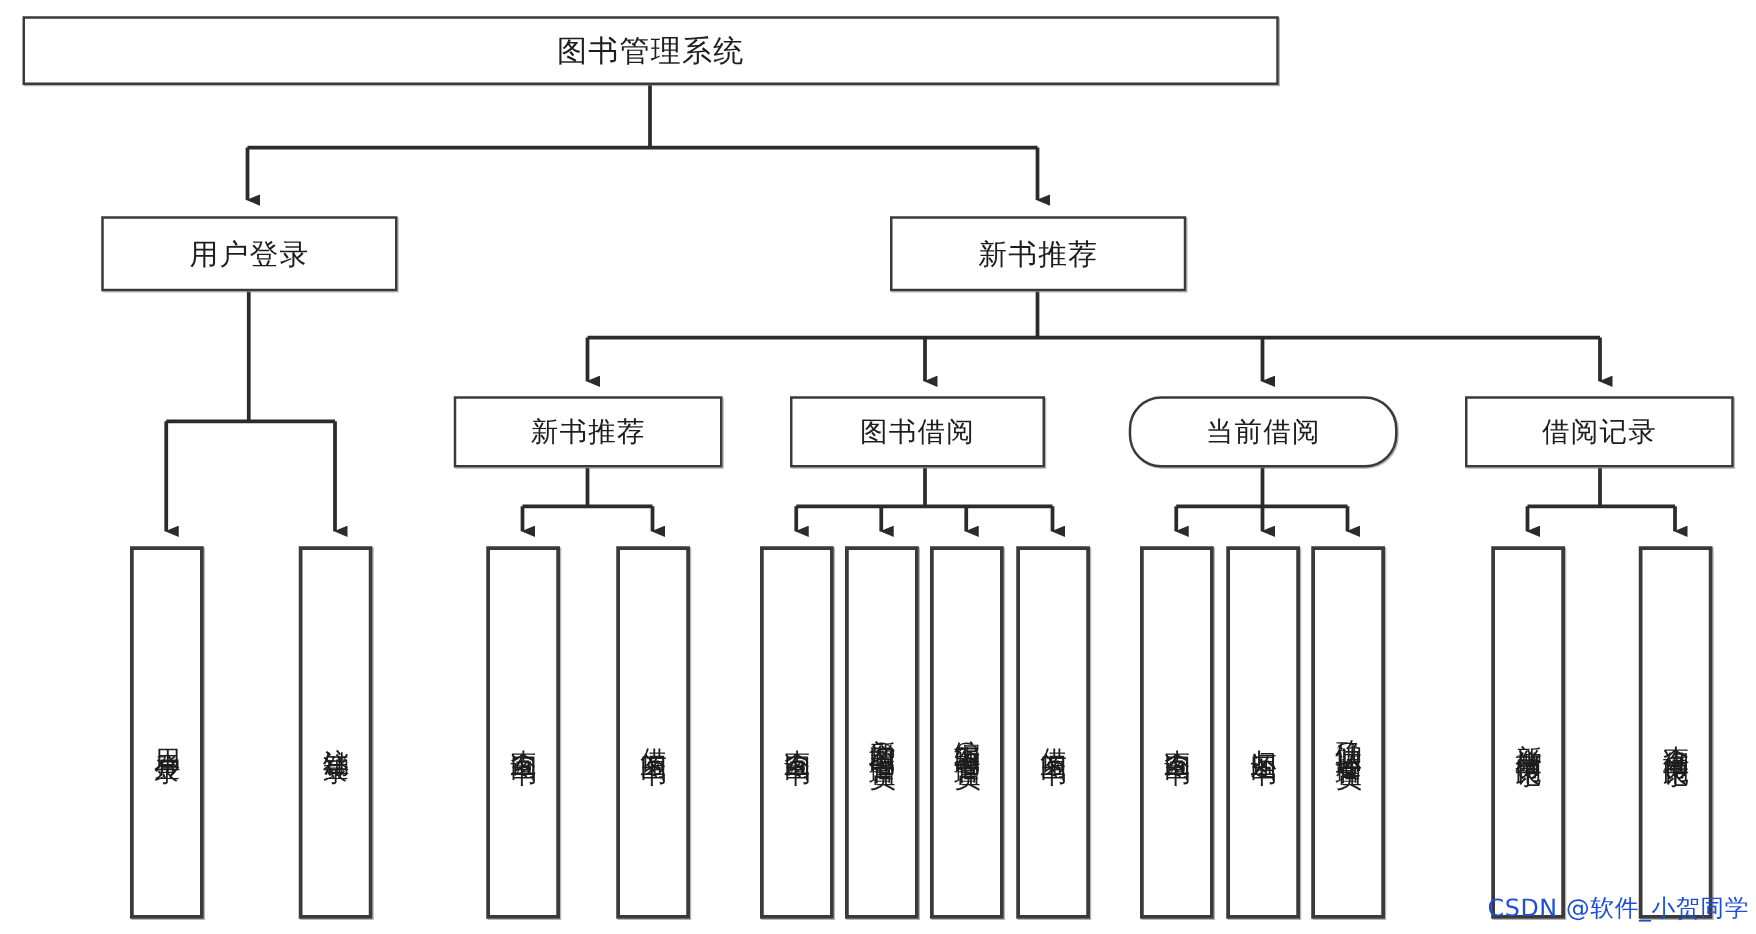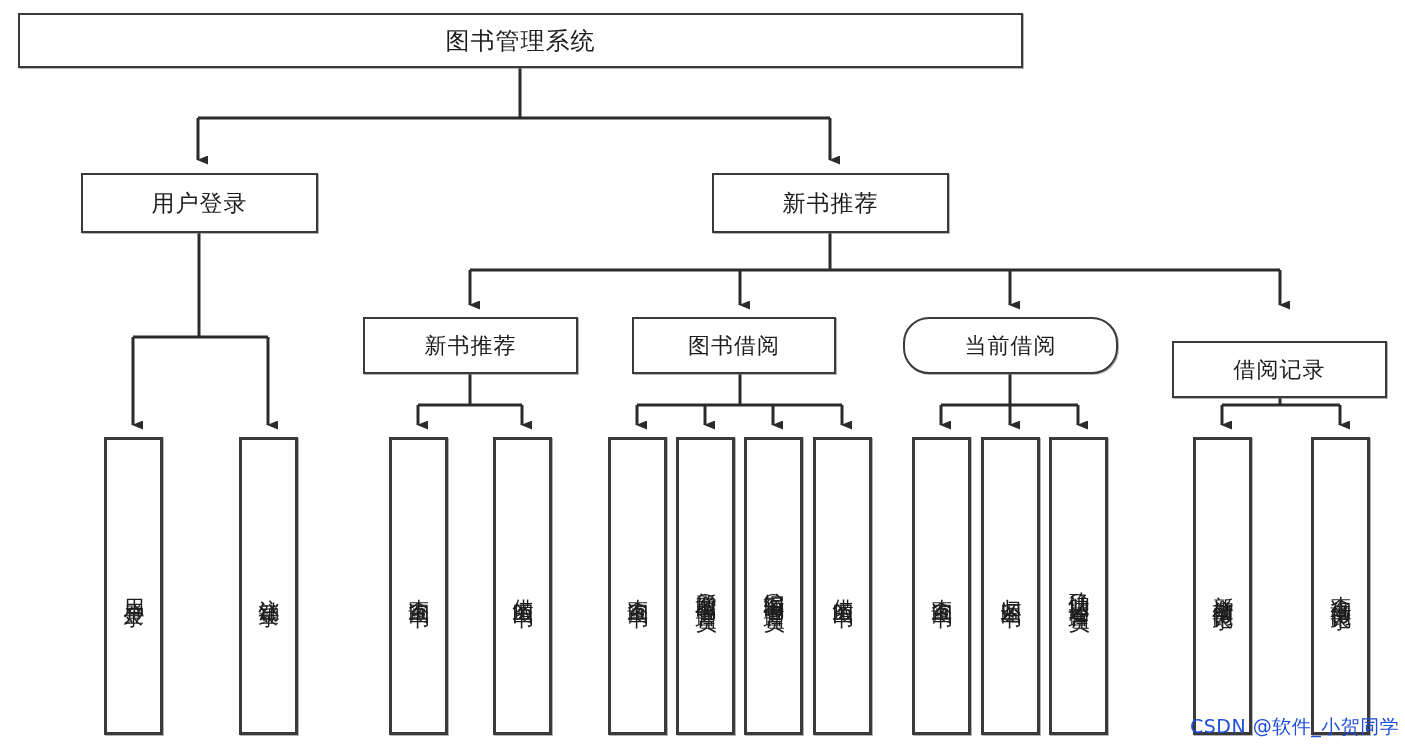--- a/index.html
+++ b/index.html
@@ -142,21 +142,21 @@
   </div>
 
   <div class="node level3" style="left:632px; top:317px; width:204px; height:57px;">
     <span class="node-label">图书借阅</span>
   </div>
 
   <div class="node level3" style="left:903px; top:317px; width:215px; height:57px;border-radius:26px;">
     <span class="node-label">当前借阅</span>
   </div>
 
-  <div class="node level3" style="left:1172px; top:317px; width:215px; height:57px;margin-top:24px;">
+  <div class="node level3" style="left:1172px; top:317px; width:215px; height:57px;">
     <span class="node-label">借阅记录</span>
   </div>
 
   <div class="node leaf" style="left:104px; top:437px; width:59px; height:298px;">
     <span class="node-label">用户登录</span>
   </div>
   <div class="node leaf" style="left:239px; top:437px; width:59px; height:298px;">
     <span class="node-label">注销登录</span>
   </div>
 

